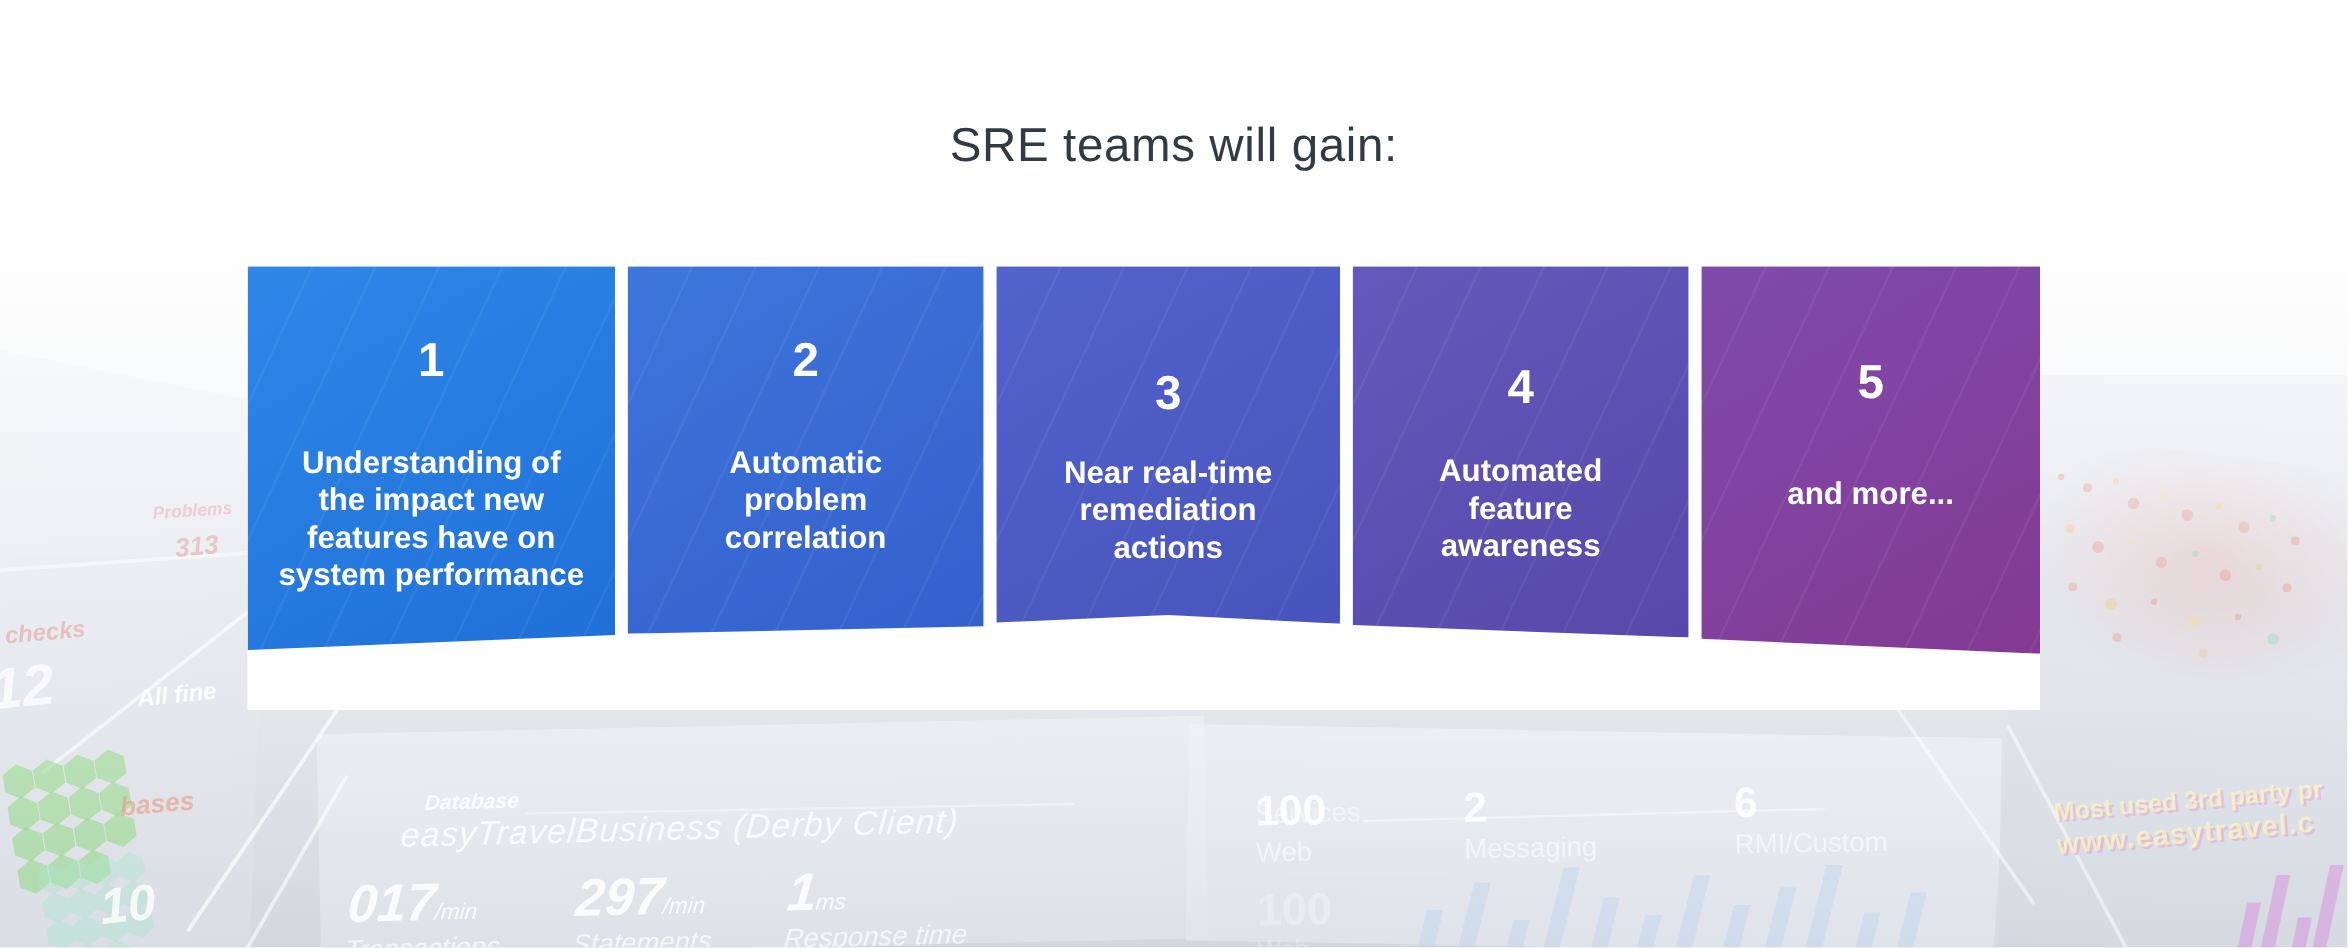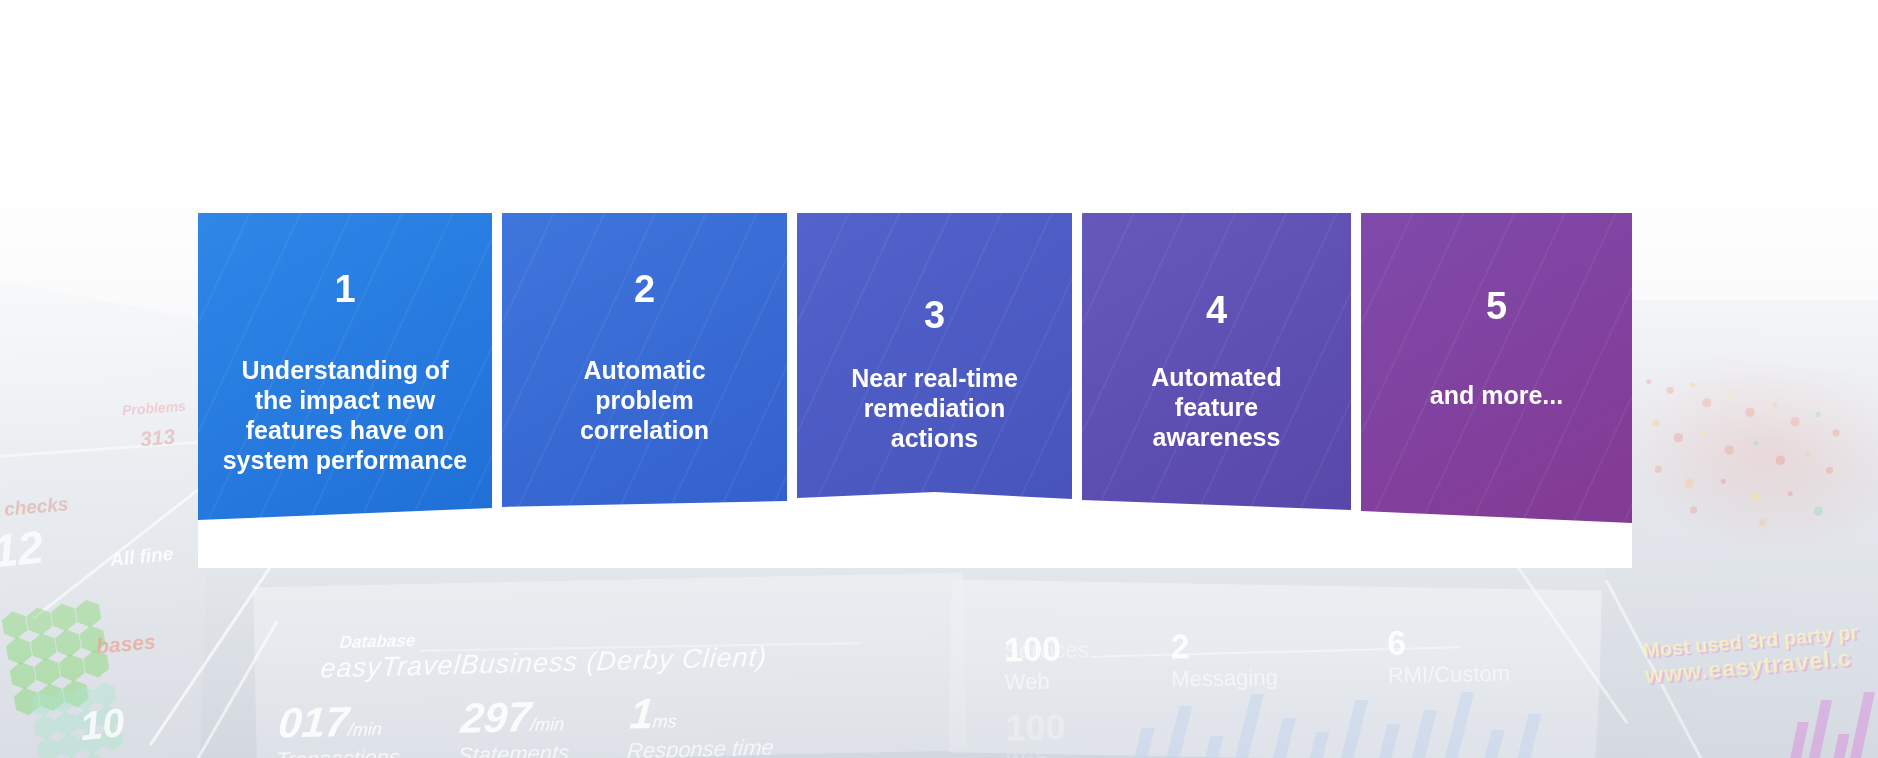--- a/index.html
+++ b/index.html
@@ -164,20 +164,21 @@
     <div class="bars bars-pink">
       <i style="height:36px"></i>
         <i style="height:58px"></i>
         <i style="height:24px"></i>
         <i style="height:66px"></i>
     </div>
 
     <div class="veil"></div>
   </div>
 
+  <h1 class="title">SRE teams will gain:</h1>
 
   <div class="band"></div>
 
   <div class="card c1">
     <div class="card-number">1</div>
     <div class="card-text">Understanding of
 the impact new
 features have on
 system performance</div>
   </div>

